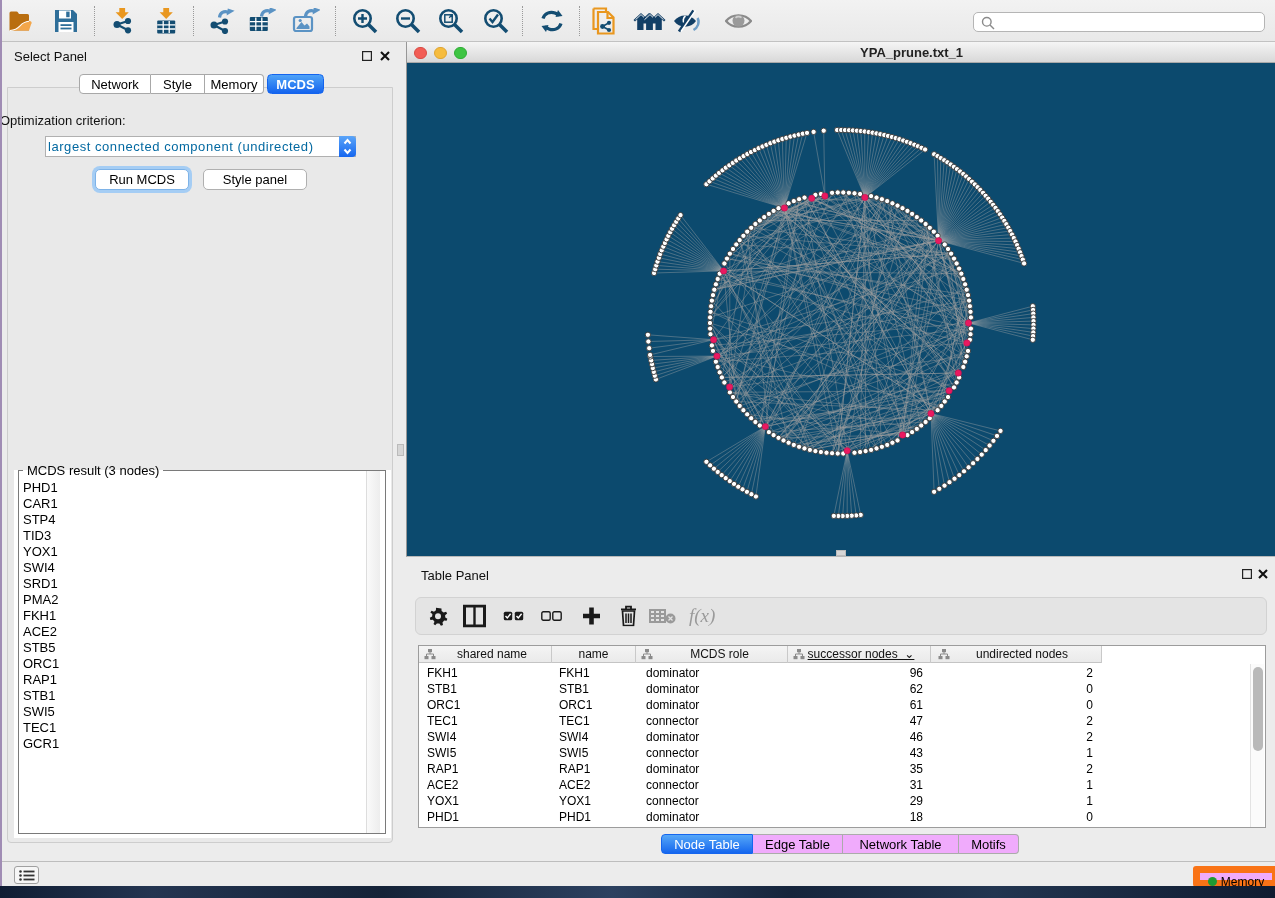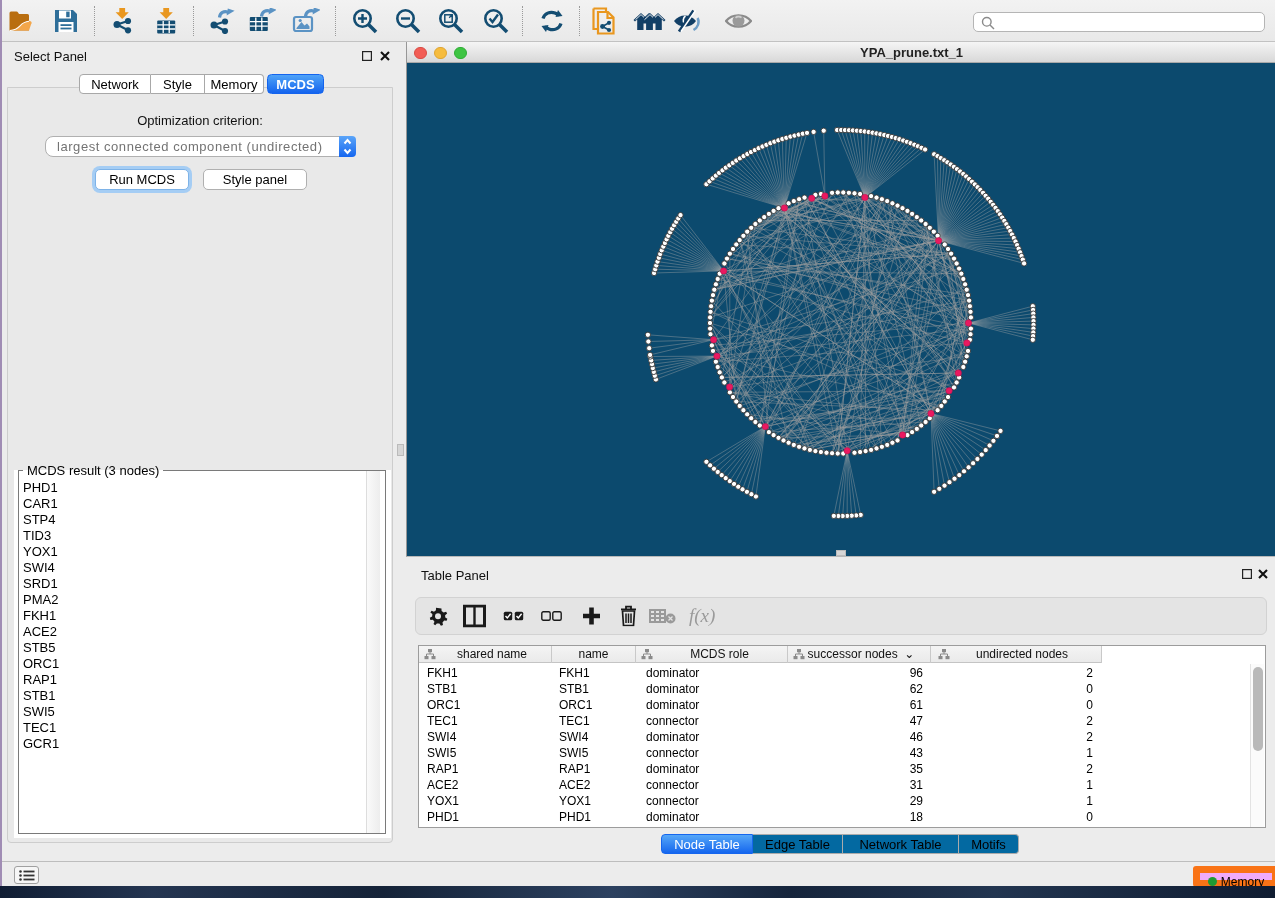--- a/index.html
+++ b/index.html
@@ -18,24 +18,24 @@
 
 
 #cp-title { left:14px; top:49px; font-size:13px; color:#111; }
 .winbtn { position:absolute; top:51px; width:10px; height:10px; }
 #cp-tabs { left:79px; top:74px; height:20px; }
 .tab { position:absolute; top:0; height:20px; background:#fff; border:1px solid #a8a8a8;
   font-size:13px; color:#000; text-align:center; line-height:19px; }
 .tab.sel { background:linear-gradient(#4ea3f8,#1464ee); color:#fff; border-color:#1464ee;font-weight:bold; }
 #cp-body { left:7px; top:87px; width:386px; height:756px; background:#e9e9e9;
   border:1px solid #cdcdcd; border-radius:0 0 4px 4px; }
-#optlabel { left:0; top:113px; width:400px; text-align:center; font-size:13px; color:#111; }
+#optlabel { left:0; top:113px; width:400px; text-align:left; font-size:13px; color:#111; }
 #dropdown { left:45px; top:136px; width:311px; height:21px; background:#fff;
-  border:1px solid #b0b0b0; border-radius:8px; font-size:13px; line-height:19px;
-  padding-left:11px; color:#737373; letter-spacing:0.55px; }
+  border:1px solid #b0b0b0; border-radius:0; font-size:13px; line-height:19px;
+  padding-left:2px; color:#0369a1; letter-spacing:0.55px; }
 #dd-spin { right:-1px; top:-1px; width:17px; height:21px; border-radius:0 4px 4px 0;
   background:linear-gradient(#5ba5f9,#1566ef); }
 .btn { position:absolute; height:21px; background:#fff; border:1px solid #b0b0b0;
   border-radius:5px; font-size:13px; text-align:center; line-height:19px; color:#000; }
 #runbtn { left:95px; top:169px; width:94px; box-shadow:0 0 0 3px #a5cdf4; border-color:#7eb3e8; }
 #closebtn { left:203px; top:169px; width:104px; }
 #resultbox { left:14px; top:470px; width:377px; height:368px; background:#fff; }
 #fieldset { left:4px; top:0px; width:368px; height:364px; border:1px solid #7a7a7a; }
 #legend { position:absolute; left:4px; top:-8px; background:linear-gradient(#e9e9e9 45%,#ffffff 45%); padding:0 4px;
   font-size:13px; color:#000; white-space:nowrap; }
@@ -68,21 +68,21 @@
 .th { position:absolute; top:0; height:17px; border-right:1px solid #c9c9c9;
   font-size:12px; color:#111; text-align:center; line-height:17px; }
 .hicon { position:absolute; top:3px; }
 .row { position:absolute; font-size:12px; color:#000; height:16px; line-height:16px; width:100%; }
 .c1 { position:absolute; left:8px; } .c2 { position:absolute; left:140px; }
 .c3 { position:absolute; left:227px; } .c4 { position:absolute; left:369px; width:135px; text-align:right; }
 .c5 { position:absolute; left:512px; width:162px; text-align:right; }
 #tsb { position:absolute; right:1px; top:18px; width:14px; height:163px; background:#fbfbfb; border-left:1px solid #e3e3e3; }
 #tsb-thumb { position:absolute; left:1.5px; top:3px; width:10px; height:84px; background:#b9b9b9; border-radius:5px; }
 #tp-tabs { left:661px; top:834px; height:20px; }
-.ttab { position:absolute; top:0; height:20px; background:#0369a1; border:1px solid #ababab;
+.ttab { position:absolute; top:0; height:20px; background:#f0abfc; border:1px solid #ababab;
   font-size:13px; text-align:center; line-height:19px; color:#000; }
 .ttab.sel { background:linear-gradient(#55a7f8,#1566ee); color:#fff; border-color:#1566ee; }
 
 
 #statusbar { left:0; top:861px; width:1275px; height:25px; background:#ececec;
   border-top:1px solid #bdbdbd; }
 #listbtn { left:14px; top:866px; width:25px; height:18px; background:#f6f6f6;
   border:1px solid #a0a0a0; border-radius:3px; }
 #membtn { left:1193px; top:866px; width:86px; height:21px; background:#f0abfc;
   border:7px solid #f97316; border-radius:3px; font-size:12px; color:#000;
@@ -641,21 +641,21 @@
     <svg style="left:273px" width="30" height="22" viewBox="0 0 30 22">
       <text x="0" y="17" font-family="Liberation Serif, serif" font-style="italic" font-size="19" fill="#9a9a9a">f(x)</text>
     </svg>
   </div>
 
 <div class="abs" id="tablebox">
   <div id="thead">
     <div class="th" style="left:0; width:133px;"><span style="margin-left:14px;">shared name</span></div>
     <div class="th" style="left:133px; width:84px;">name</div>
     <div class="th" style="left:217px; width:152px;"><span style="margin-left:16px;">MCDS role</span></div>
-    <div class="th" style="left:369px; width:143px;"><span style="margin-left:4px;">successor nodes &nbsp;⌄</span></div>
+    <div class="th" style="left:369px; width:143px;"><span style="margin-left:4px;text-decoration:underline;">successor nodes &nbsp;⌄</span></div>
     <div class="th" style="left:512px; width:171px;"><span style="margin-left:12px;">undirected nodes</span></div>
     <svg class="hicon" style="left:5px" width="12" height="11" viewBox="0 0 12 11">
         <g fill="#8a8a8a">
           <rect x="4" y="0" width="4" height="3.2"></rect>
           <rect x="0.5" y="7" width="4" height="3.2"></rect>
           <rect x="7.5" y="7" width="4" height="3.2"></rect>
           <path d="M6 3 L6 5 M2.5 7 L2.5 5 L9.5 5 L9.5 7" stroke="#8a8a8a" stroke-width="1" fill="none"></path>
         </g>
       </svg>
       <svg class="hicon" style="left:222px" width="12" height="11" viewBox="0 0 12 11">

